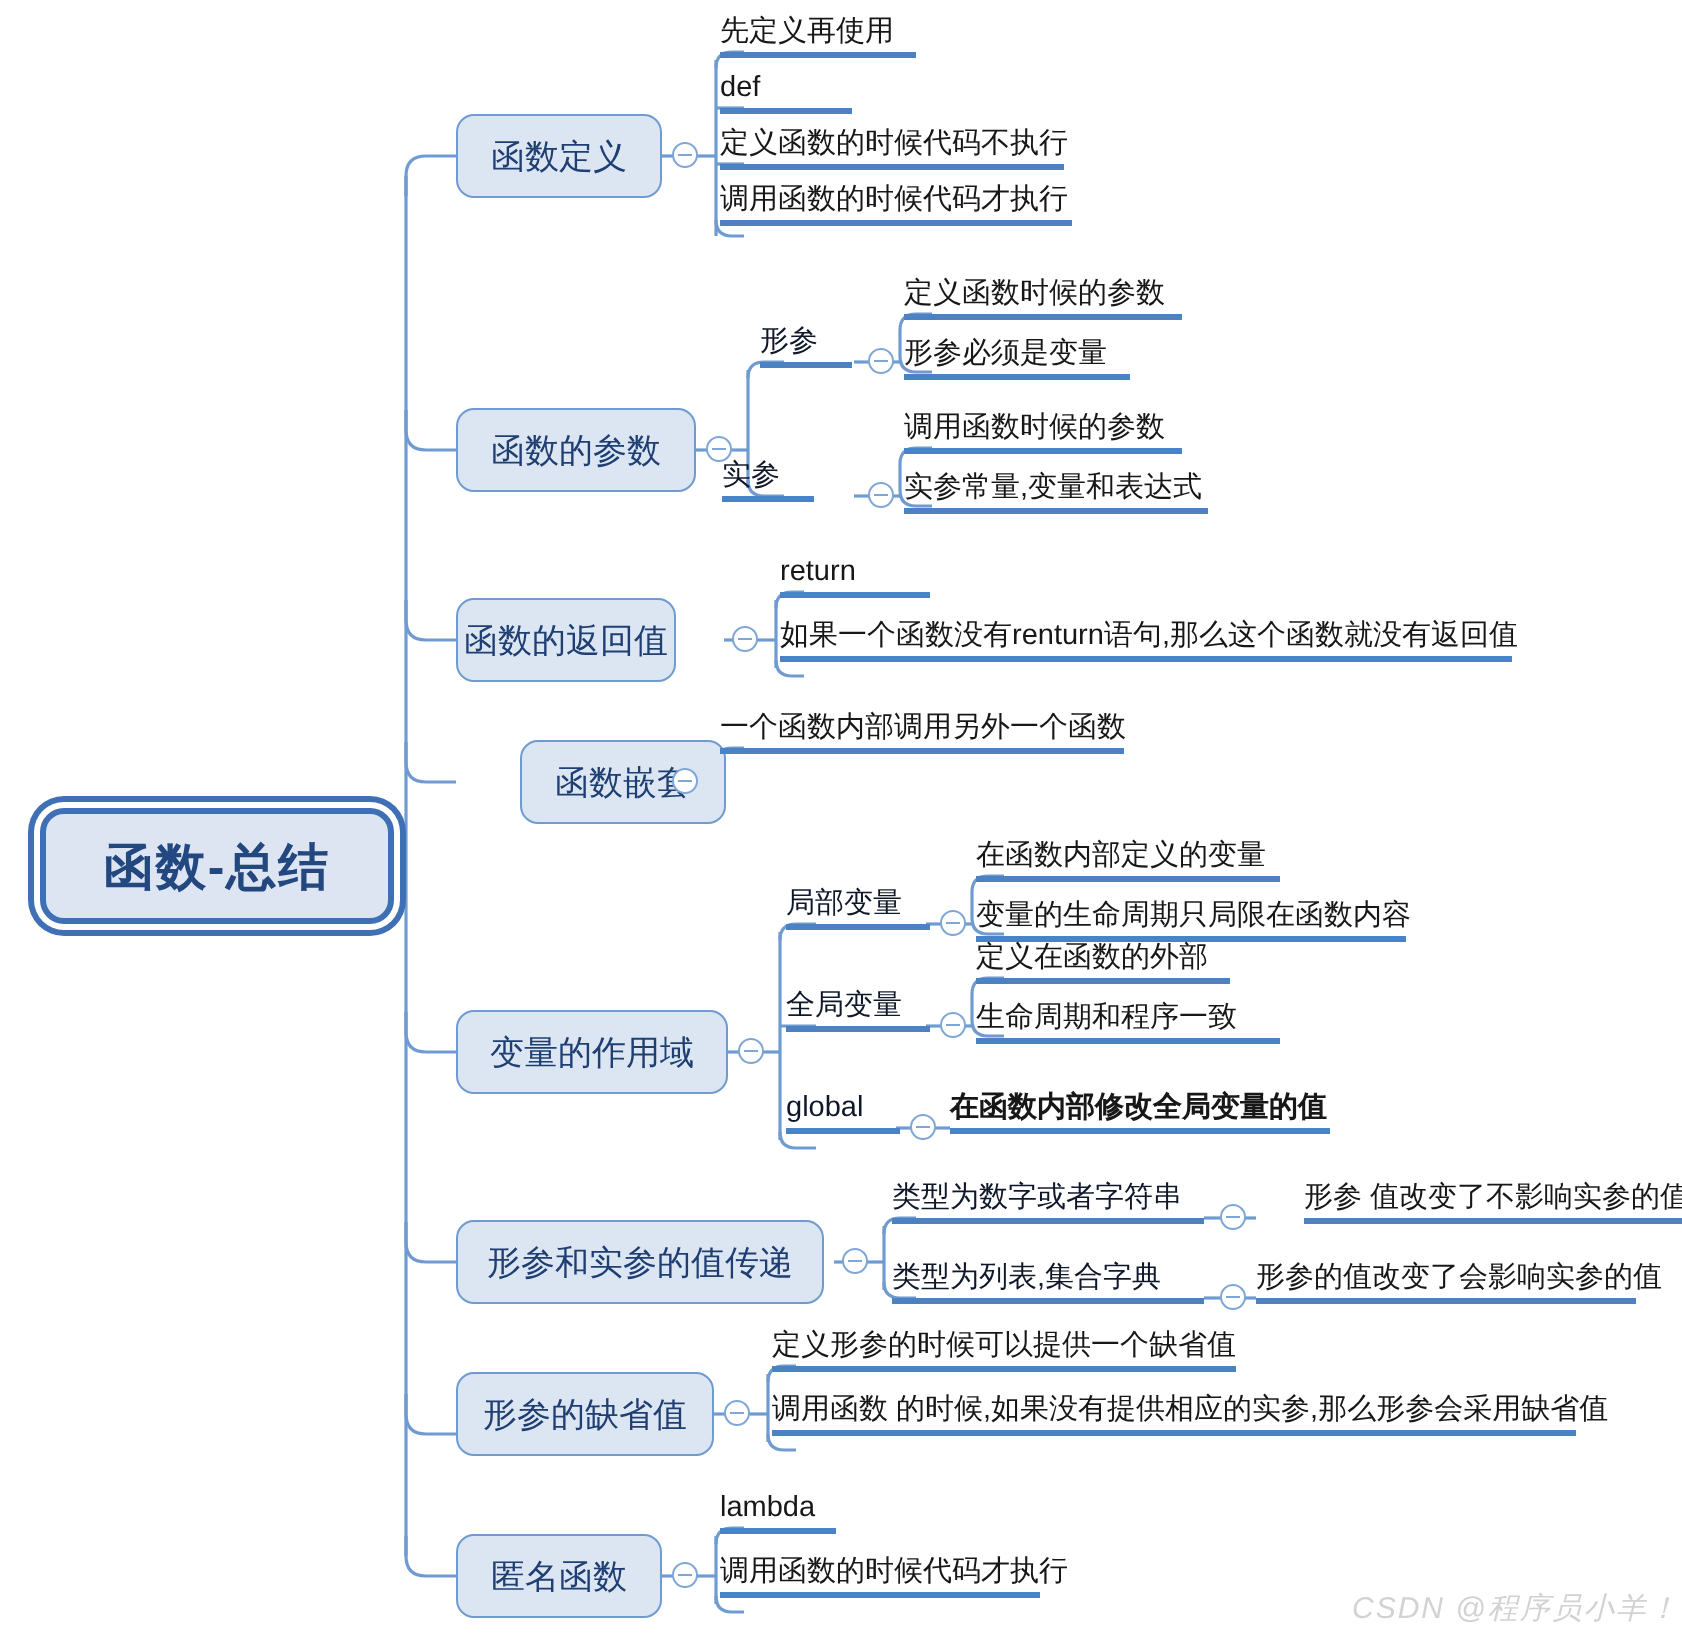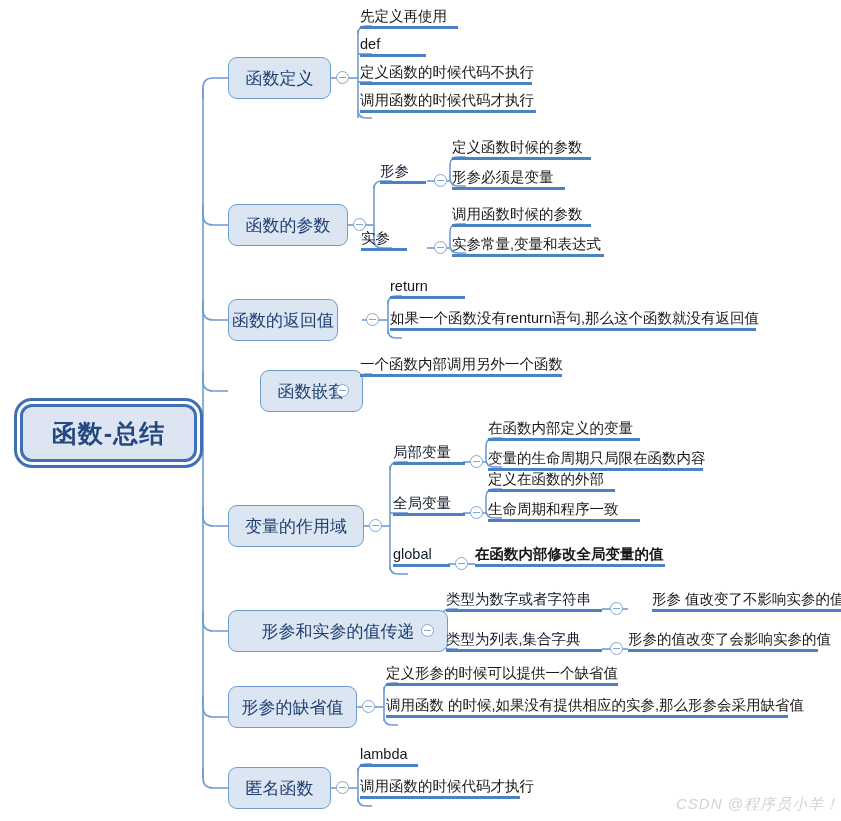--- a/index.html
+++ b/index.html
@@ -209,21 +209,21 @@
   <div class="topic" style="left:216px;top:370px;width:103px;height:42px;margin-left:44px;">
     <span>函数嵌套</span>
   </div>
   <div class="toggle" style="left:336px;top:384px;"></div>
 
   <div class="topic" style="left:228px;top:505px;width:136px;height:42px;">
     <span>变量的作用域</span>
   </div>
   <div class="toggle" style="left:369px;top:519px;"></div>
 
-  <div class="topic" style="left:228px;top:610px;width:220px;height:42px;">
+  <div class="topic" style="left:228px;top:610px;width:184px;height:42px;">
     <span>形参和实参的值传递</span>
   </div>
   <div class="toggle" style="left:421px;top:624px;"></div>
 
   <div class="topic" style="left:228px;top:686px;width:129px;height:42px;">
     <span>形参的缺省值</span>
   </div>
   <div class="toggle" style="left:362px;top:700px;"></div>
 
   <div class="topic" style="left:228px;top:767px;width:103px;height:42px;">

